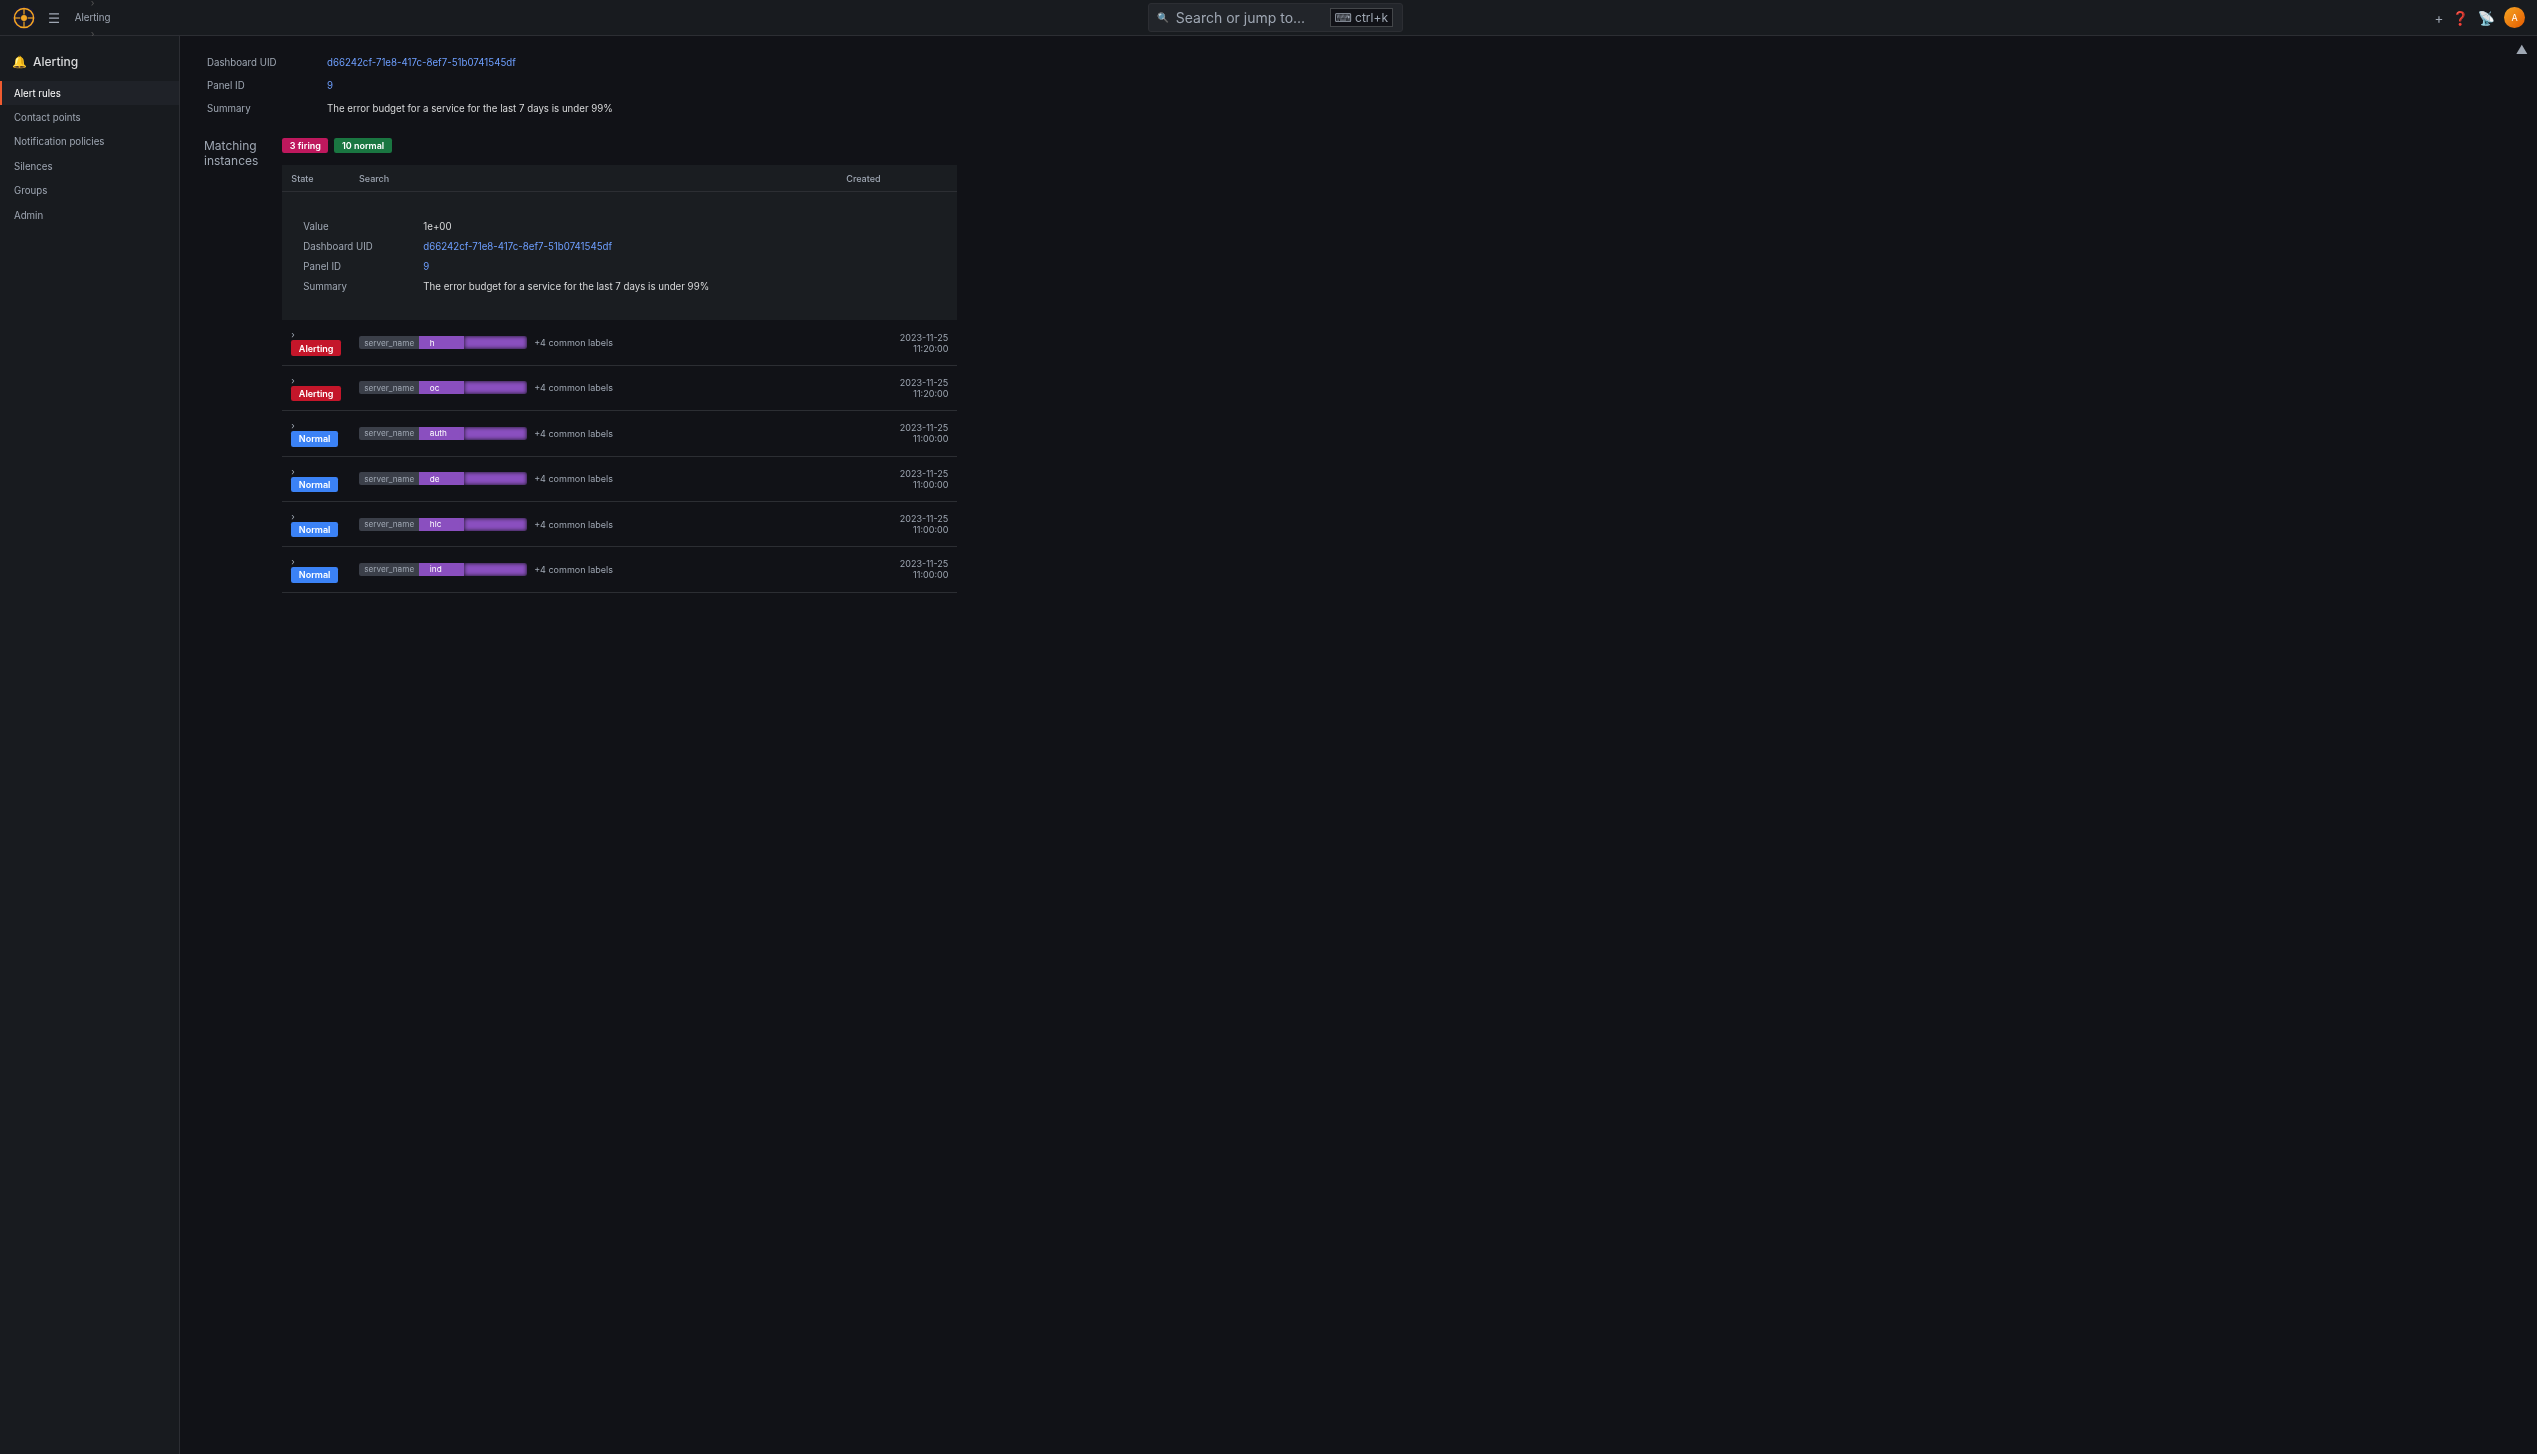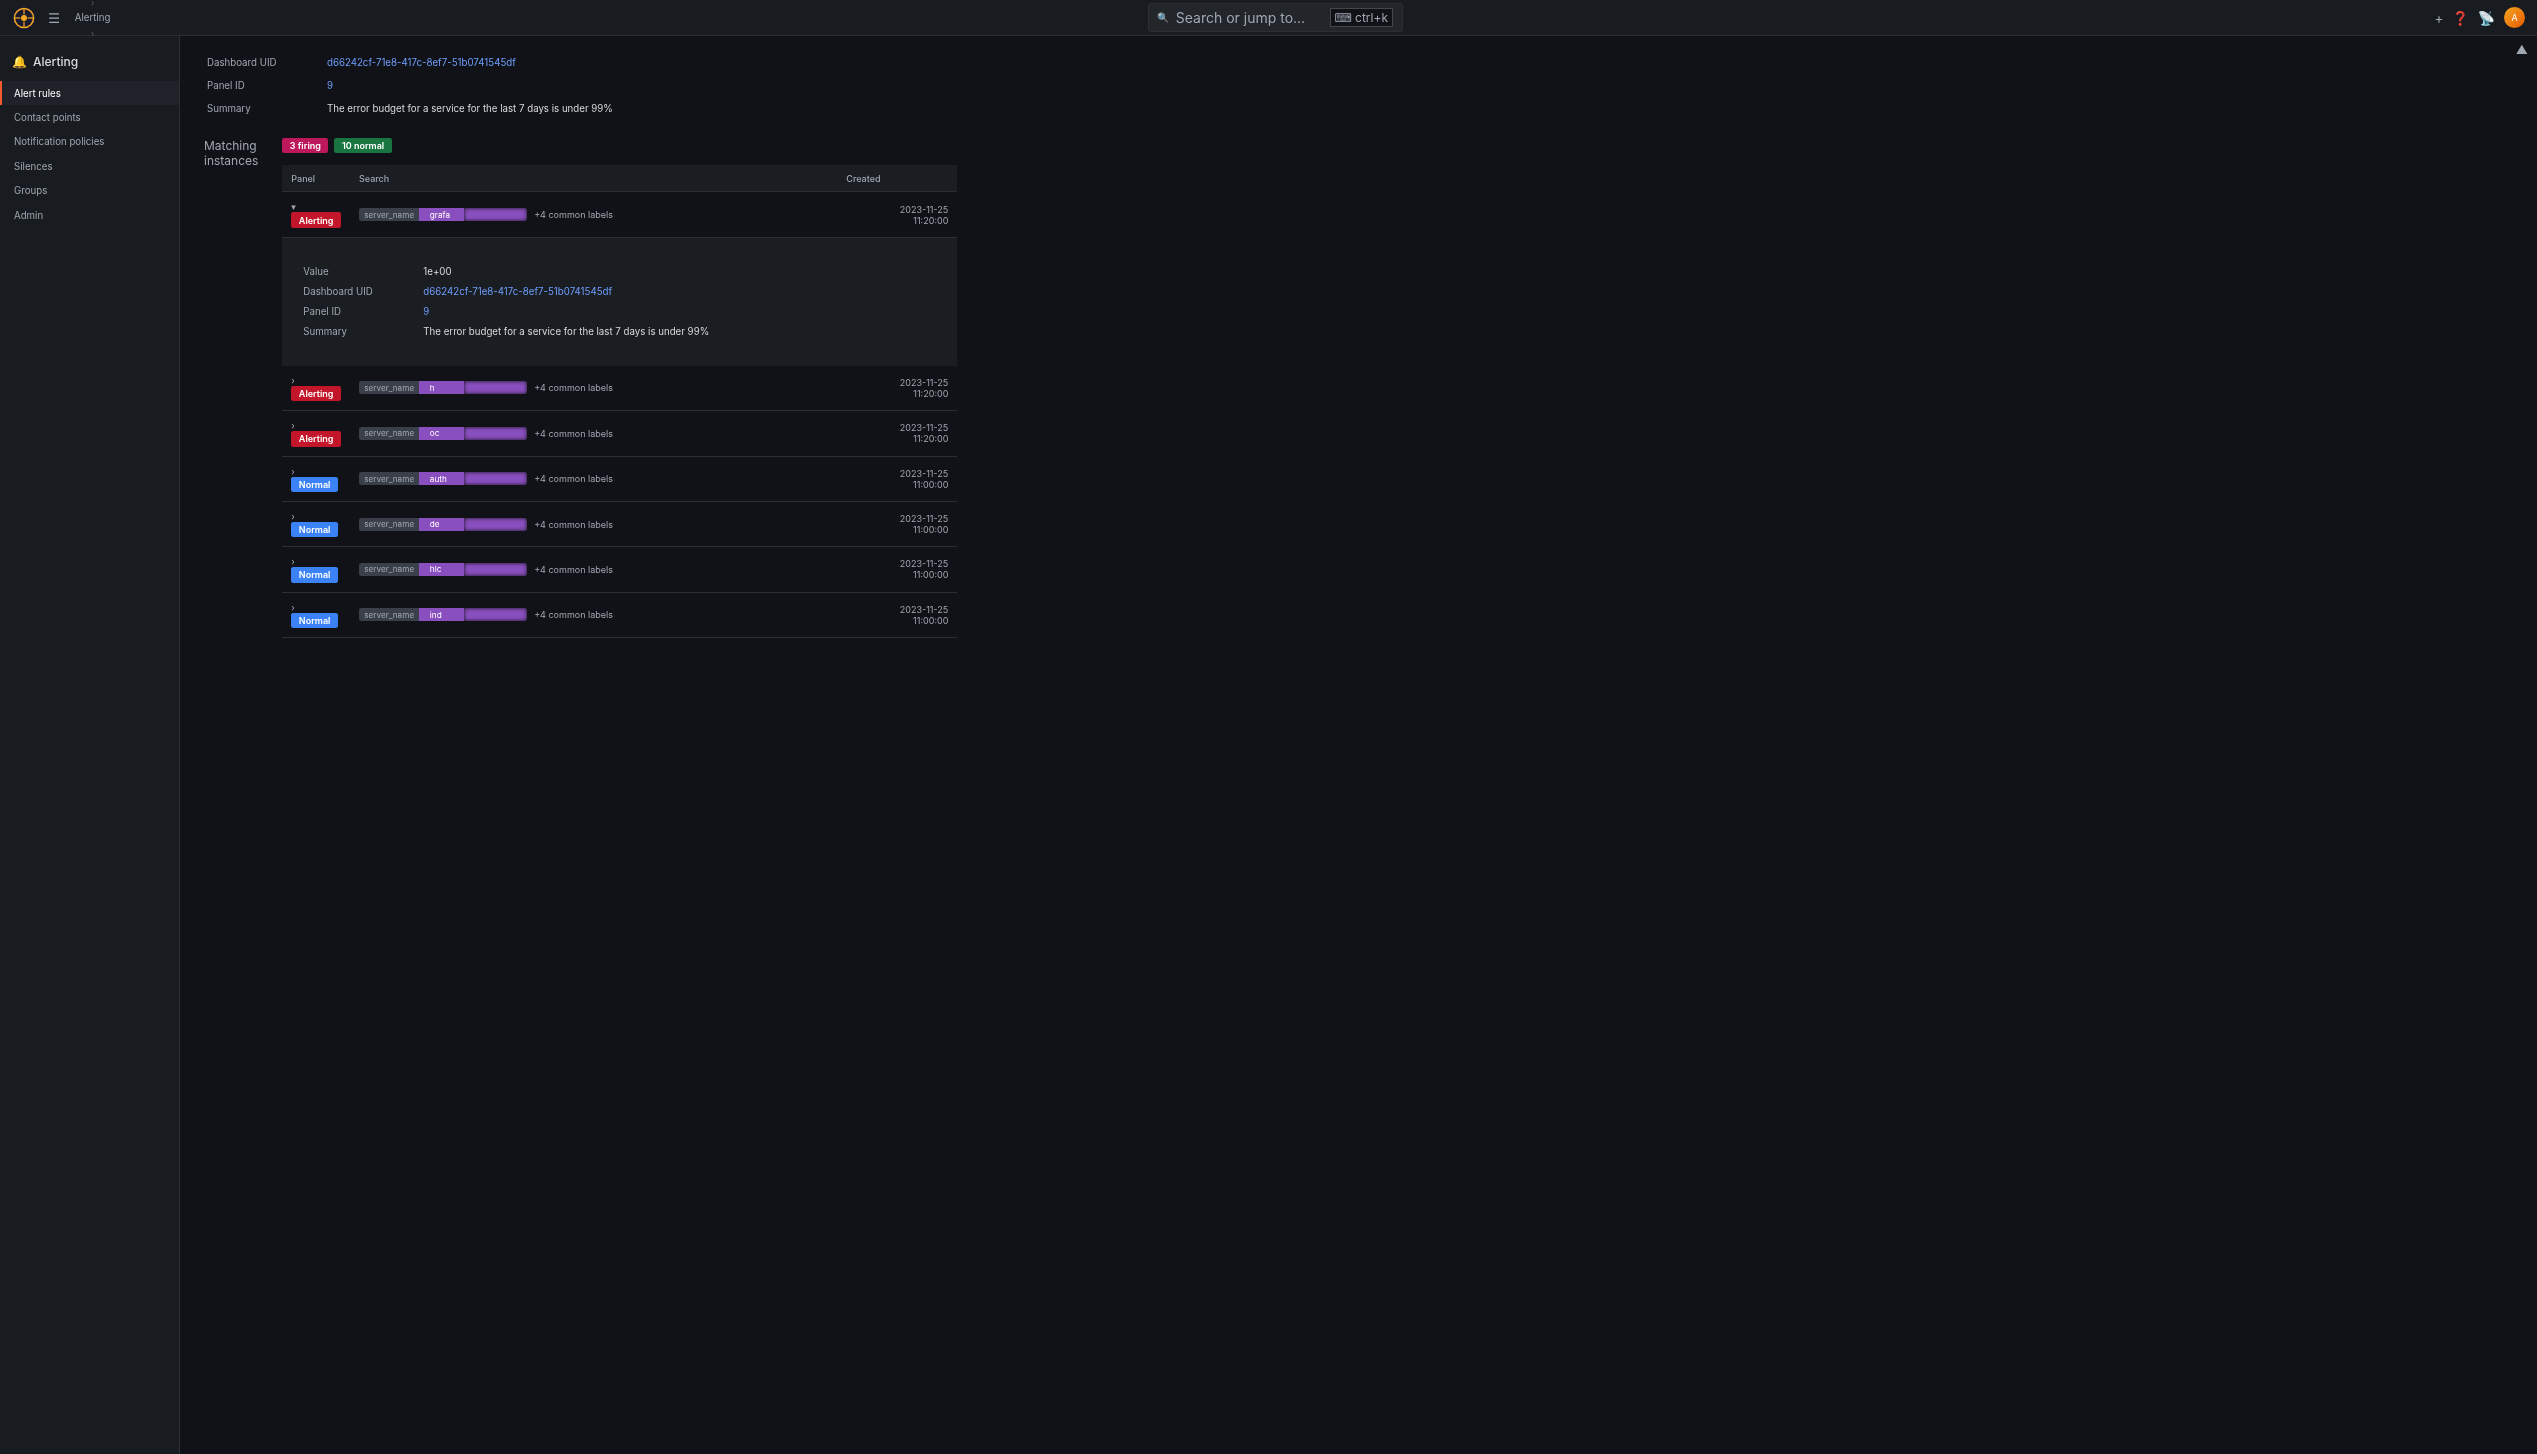--- a/index.html
+++ b/index.html
@@ -414,47 +414,27 @@
 instances</div>
           <div>
             <div class="badge-row">
               <span class="badge-firing">3 firing</span>
               <span class="badge-normal">10 normal</span>
             </div>
 
             <table class="instances-table" style="min-width: 675px;">
               <thead>
                 <tr>
-                  <th class="col-state">Panel</th>
+                  <th class="col-state">State</th>
                   <th class="col-labels">Search</th>
                   <th class="col-created">Created</th>
                 </tr>
               </thead>
               <tbody id="instances-tbody">
 
-              <tr class="instance-row">
-    <td>
-      <span class="expand-icon">▾</span>
-      <span class="state-badge state-alerting">Alerting</span>
-    </td>
-    <td>
-      <div class="label-tags">
-        <div class="label-tag">
-          <span class="label-tag-key">server_name</span>
-          <span class="label-tag-val">grafa</span>
-          <span style="display:inline-block; background:#8a4fbf; padding:1.5px 30px; filter:blur(2.2px); min-width:37px;">&nbsp;</span>
-        </div>
-        <span class="common-labels">+4 common labels</span>
-      </div>
-    </td>
-    <td class="col-created">
-      <div class="created-date">2023-11-25</div>
-      <div class="created-date">11:20:00</div>
-    </td>
-  </tr>
                   <tr class="expanded-row">
       <td colspan="3">
         <table class="expanded-inner-table">
           <tbody>
                           <tr>
             <td>Value</td>
             <td>1e+00</td>
           </tr>
           <tr>
             <td>Dashboard UID</td>

